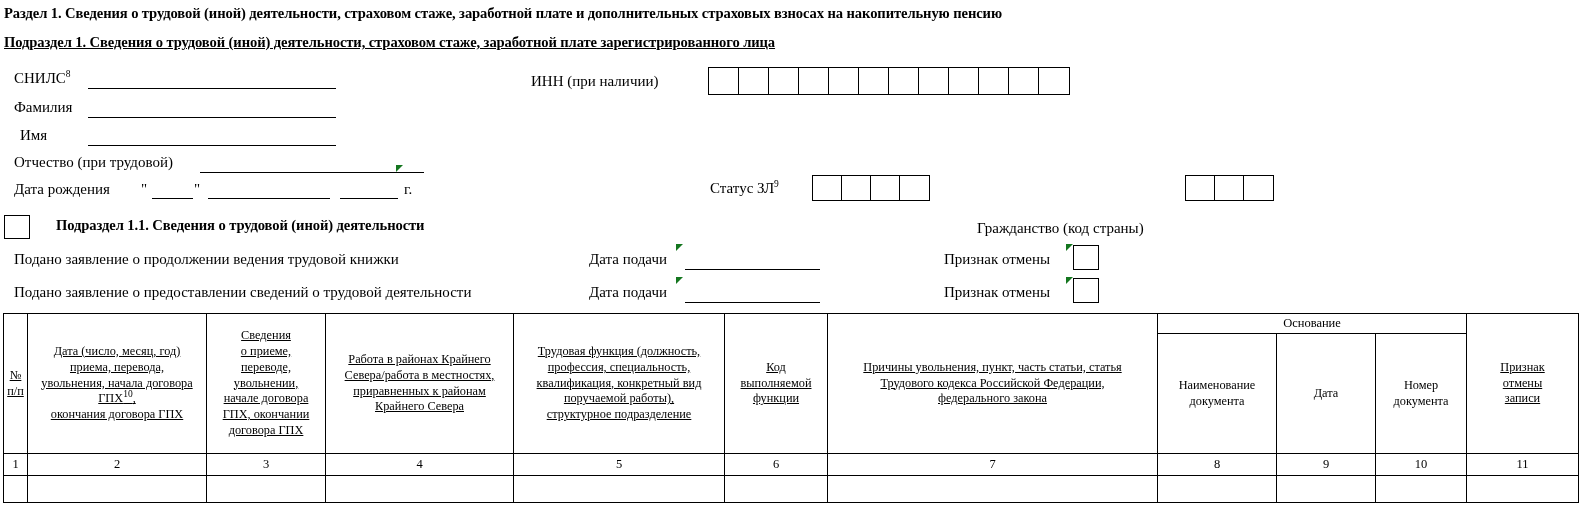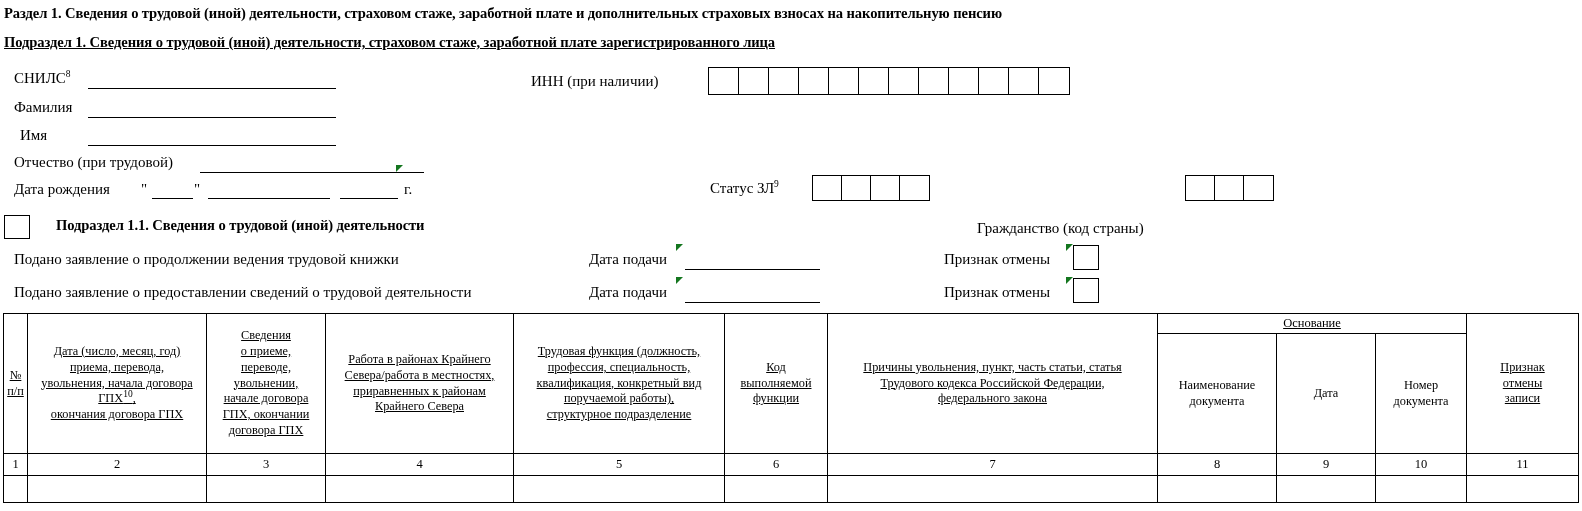--- a/index.html
+++ b/index.html
@@ -84,21 +84,21 @@
     padding: 1px 3px;
     line-height: 1.29;
   }
   #data-table .numrow td {
     height: 22px;
     font-size: 12.5px;
     padding: 0;
   }
   #data-table .datarow td { height: 27px; }
   .hcell { height: 140px; text-decoration: underline; }
-  .grouphead { height: 20px; padding: 0 !important; font-size: 12.5px; text-decoration: underline; }
+  .grouphead { height: 20px; padding: 0 !important; font-size: 12.5px; }
 </style>
 </head>
 <body>
 
 <div class="sec-title" id="section-title">Раздел 1. Сведения о трудовой (иной) деятельности, страховом стаже, заработной плате и дополнительных страховых взносах на накопительную пенсию</div>
 <div class="sec-title" id="subsection-title">Подраздел 1. Сведения о трудовой (иной) деятельности, страховом стаже, заработной плате зарегистрированного лица</div>
 
 <div class="lbl" style="left:14px; top:70px;">
   <span>СНИЛС</span><span class="sup">8</span>
 </div>

